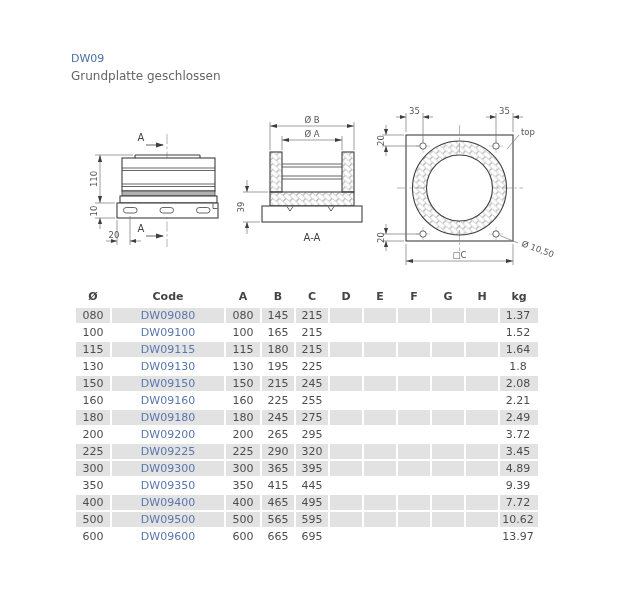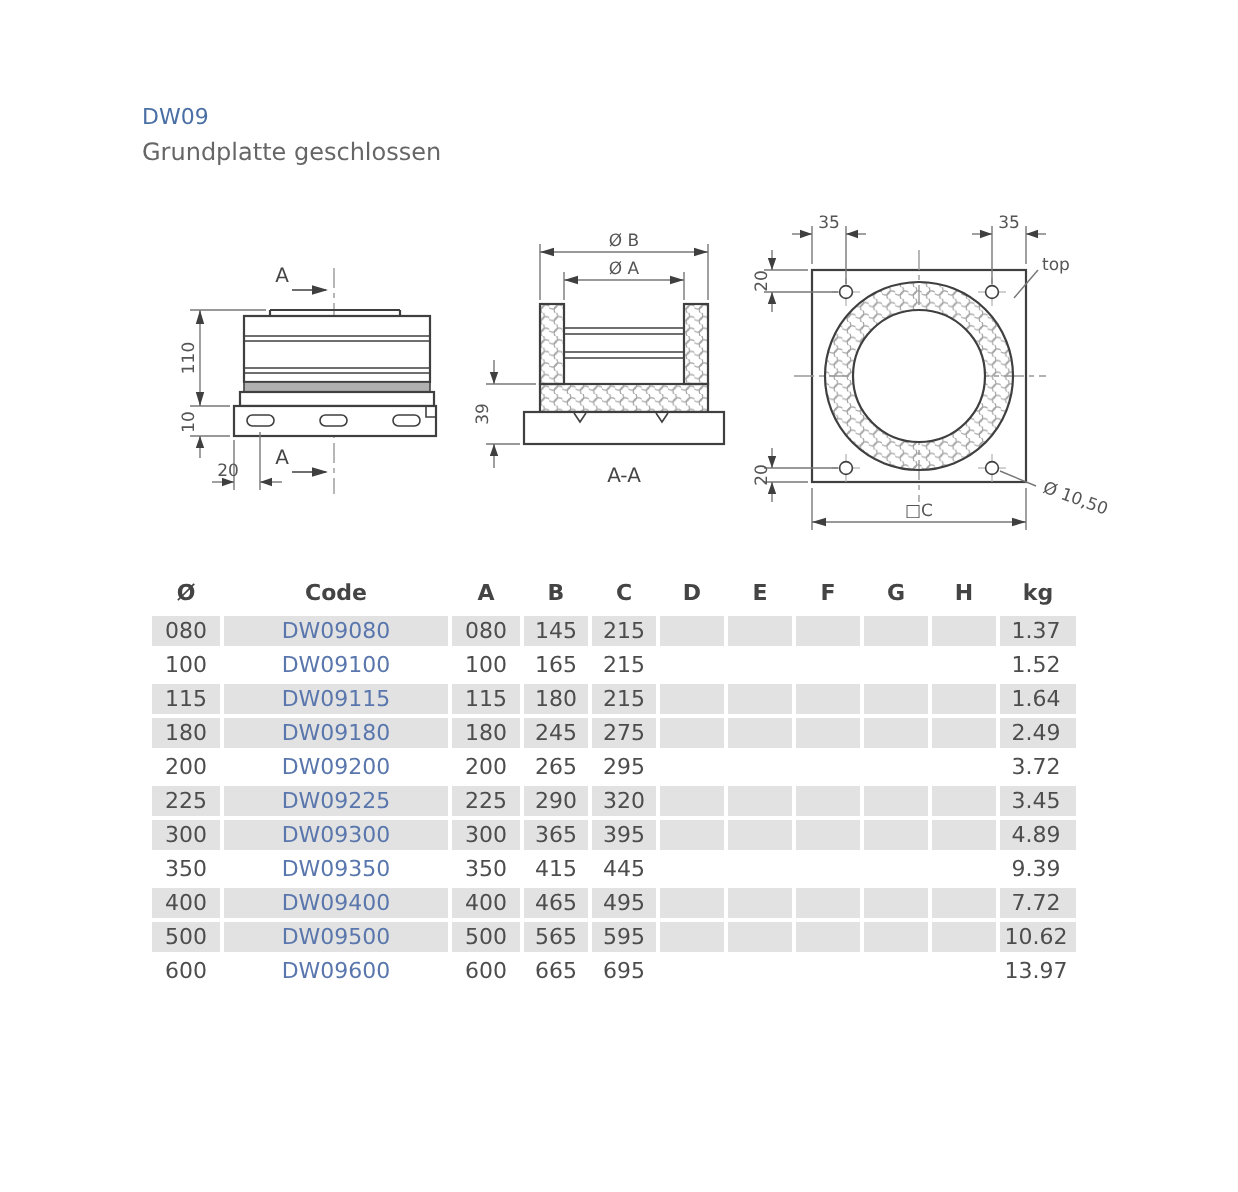--- a/index.html
+++ b/index.html
@@ -259,20 +259,59 @@
           <td>115</td>
           <td>180</td>
           <td>215</td>
           <td></td>
           <td></td>
           <td></td>
           <td></td>
           <td></td>
           <td class="kg">1.64</td>
         </tr>
+        <tr class="plain">
+          <td>130</td>
+          <td><a href="#">DW09130</a></td>
+          <td>130</td>
+          <td>195</td>
+          <td>225</td>
+          <td></td>
+          <td></td>
+          <td></td>
+          <td></td>
+          <td></td>
+          <td class="kg">1.8</td>
+        </tr>
+        <tr class="striped">
+          <td>150</td>
+          <td><a href="#">DW09150</a></td>
+          <td>150</td>
+          <td>215</td>
+          <td>245</td>
+          <td></td>
+          <td></td>
+          <td></td>
+          <td></td>
+          <td></td>
+          <td class="kg">2.08</td>
+        </tr>
+        <tr class="plain">
+          <td>160</td>
+          <td><a href="#">DW09160</a></td>
+          <td>160</td>
+          <td>225</td>
+          <td>255</td>
+          <td></td>
+          <td></td>
+          <td></td>
+          <td></td>
+          <td></td>
+          <td class="kg">2.21</td>
+        </tr>
         <tr class="striped">
           <td>180</td>
           <td><a href="#">DW09180</a></td>
           <td>180</td>
           <td>245</td>
           <td>275</td>
           <td></td>
           <td></td>
           <td></td>
           <td></td>

